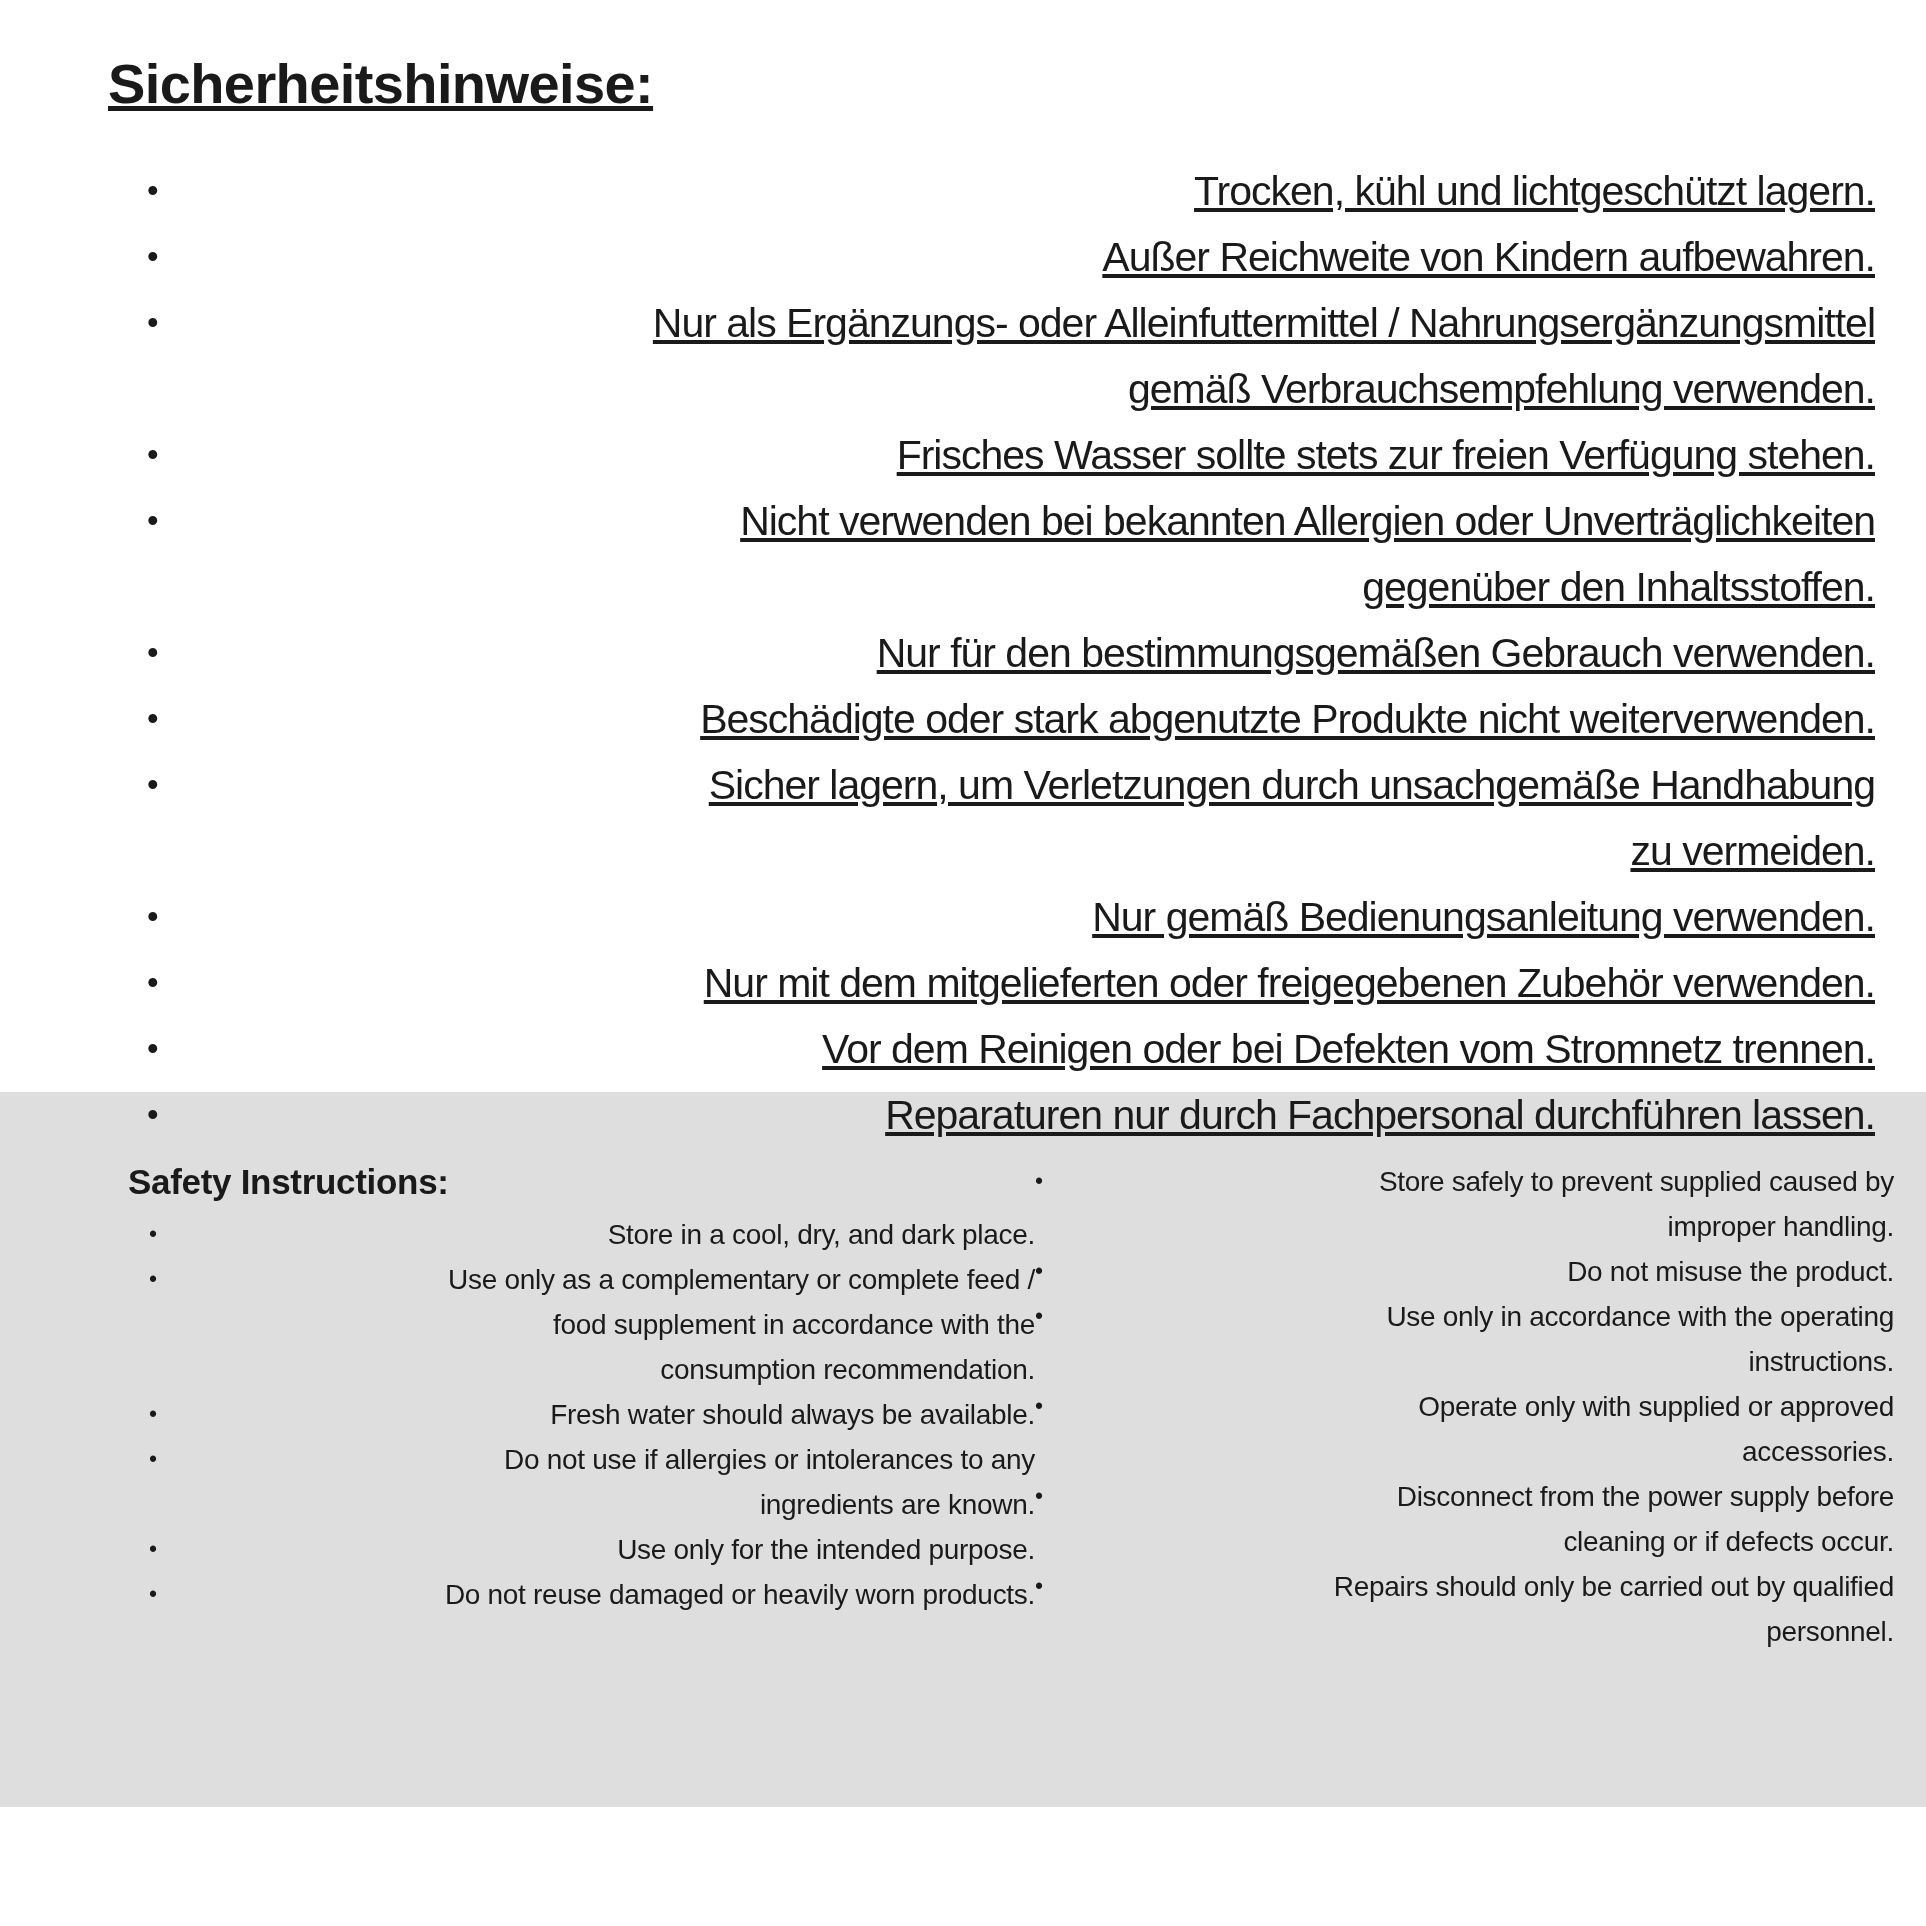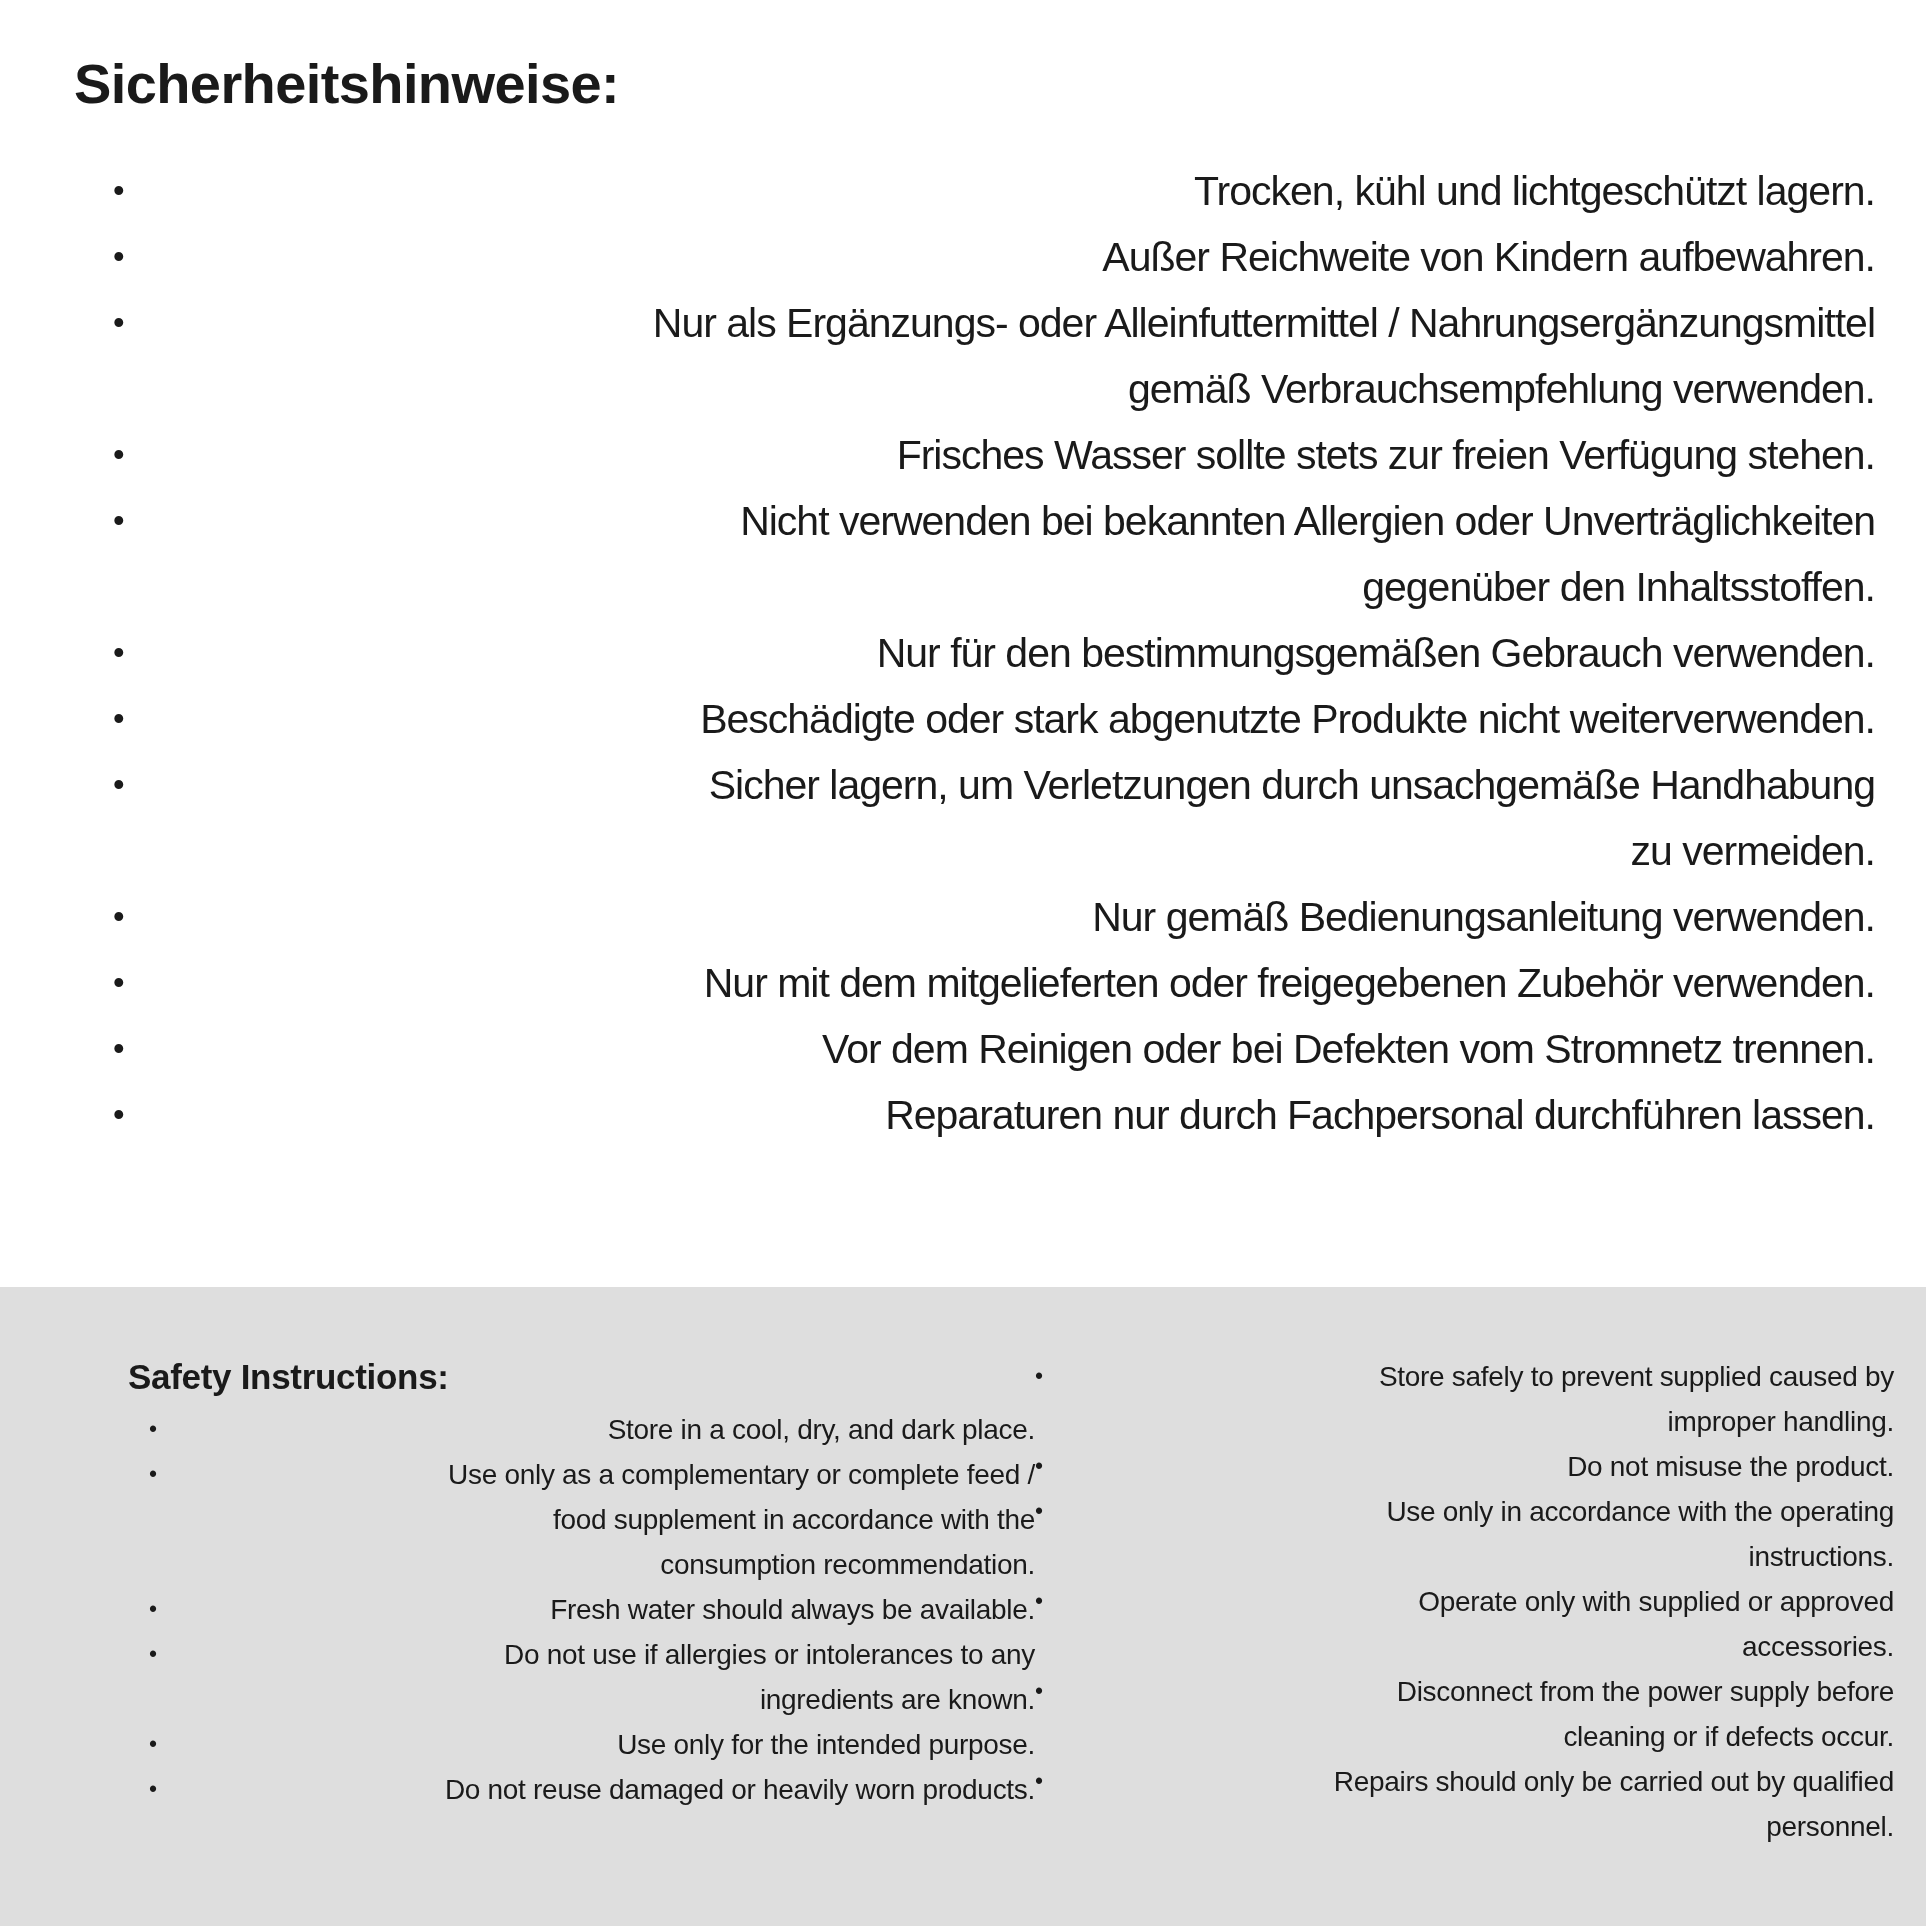--- a/index.html
+++ b/index.html
@@ -7,23 +7,24 @@
     width: 1926px;
     height: 1926px;
     background: var(--page-bg, #ffffff);
     color: var(--text, #1a1a1a);
     font-family: "Liberation Sans", sans-serif;
     overflow: hidden;
   }
 
   
   .de-section {
-    height: 1287px;
-    padding: 48px 51px 0 74px;
+    height: 1092px;
+    padding: 48px 51px 0 108px;
     background: var(--page-bg, #ffffff);
+    text-decoration: underline;
   }
   .de-heading {
     font-size: 56px;
     line-height: 71px;
     font-weight: 700;
     letter-spacing: -0.6px;
     margin-bottom: 39px;
   }
   ul { list-style: none; text-align: right; }
   .de-list li {
@@ -38,21 +39,21 @@
     content: "\2022";
     position: absolute;
     left: 39px;
     top: 0;
     font-size: 33px;
     line-height: 66px;
   }
 
   
   .en-section {
-    height: 639px;
+    height: 715px;
     background: var(--section-bg, #dedede);
     padding: 67px 32px 0 128px;
     display: flex;
   }
   .en-col-left { width: 907px; flex: none; }
   .en-col-right { flex: 1; }
   .en-heading {
     font-size: 35px;
     line-height: 45px;
     font-weight: 700;

